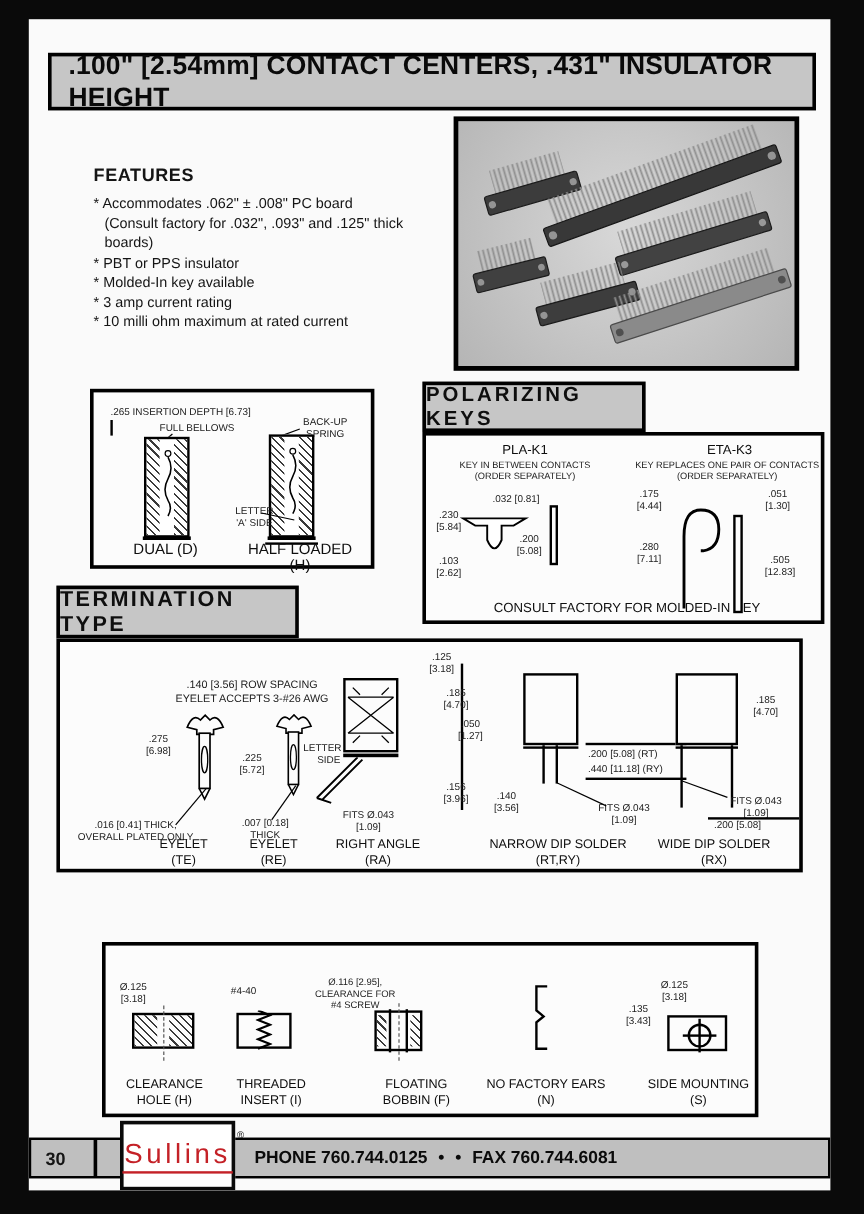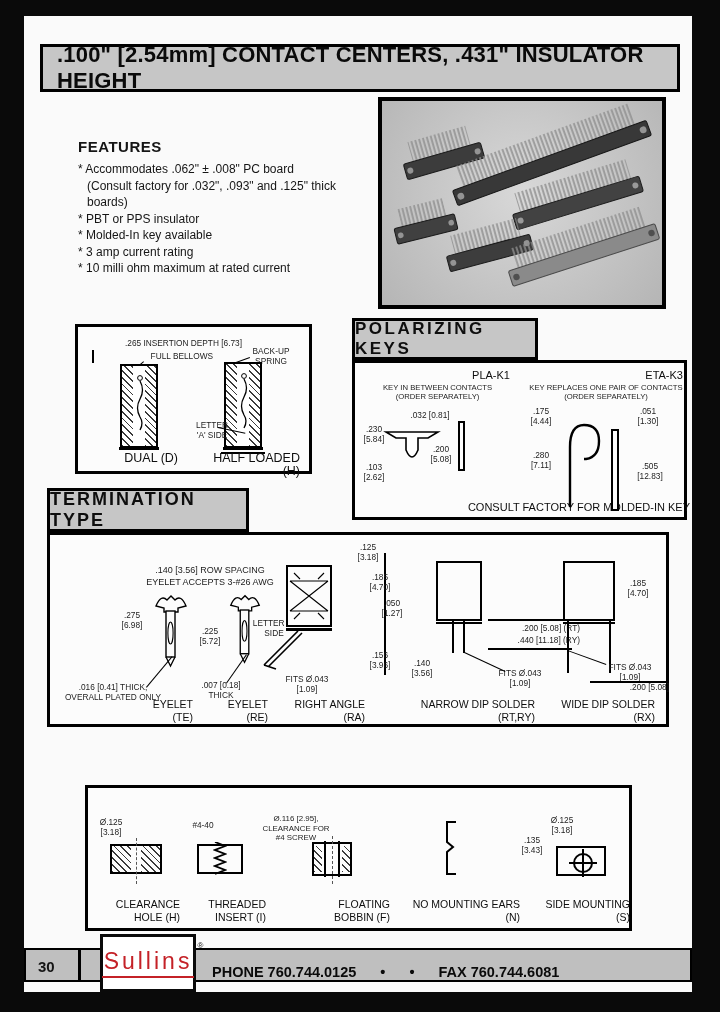--- a/index.html
+++ b/index.html
@@ -2,22 +2,22 @@
 <html><head>
 <meta charset="utf-8">
 <style>
 *{box-sizing:border-box;margin:0;padding:0}
 html,body{background:#0a0a0a}
 body{width:720px;height:1012px;position:relative;font-family:"Liberation Sans",sans-serif;color:#151515}
 #page{position:absolute;left:24px;top:16px;width:668px;height:976px;background:#fafafa}
 .tab{position:absolute;background:#c6c6c6;border:3px solid #000;font-weight:bold;display:flex;align-items:center;justify-content:center;z-index:3;color:#0e0e0e}
 .panel{position:absolute;background:#fcfcfc;border:3px solid #000;z-index:2}
 .dim{position:absolute;font-size:8.3px;line-height:9.6px;white-space:pre-line;text-align:center;color:#1c1c1c}
-.dimL{position:absolute;font-size:8.3px;line-height:9.6px;white-space:pre-line;text-align:right;color:#1c1c1c}
-.lbl{position:absolute;font-size:10.5px;line-height:12.5px;white-space:pre-line;text-align:right;color:#0e0e0e}
+.dimL{position:absolute;font-size:8.3px;line-height:9.6px;white-space:pre-line;text-align:left;color:#1c1c1c}
+.lbl{position:absolute;font-size:10.5px;line-height:12.5px;white-space:pre-line;text-align:center;color:#0e0e0e}
 .ln{position:absolute;background:#000}
 .lead{position:absolute;height:1.4px;background:#000;transform-origin:0 0}
 .hatch{background:repeating-linear-gradient(45deg,#3a3a3a 0px,#3a3a3a 1.3px,rgba(0,0,0,0) 1.3px,rgba(0,0,0,0) 4.8px)}
 .blk{position:absolute;border:2px solid #000;background:#fcfcfc}
 .rconn{position:absolute;border:2px solid #000;background:#fff}
 .rc-side{position:absolute;top:0;width:11px;height:100%}
 .rc-base{position:absolute;left:-3px;right:-3px;bottom:-4px;height:3px;background:#000}
 .rc-base2{position:absolute;left:-5px;right:-5px;bottom:-8px;height:2px;background:#000}
 #title-bar{position:absolute;left:16px;top:28px;width:640px;height:48px;background:#c6c6c6;border:3px solid #000;font-weight:bold;font-size:22px;display:flex;align-items:center;padding-left:14px;letter-spacing:.2px;color:#0a0a0a}
 #photo{position:absolute;left:354px;top:81px;width:288px;height:212px;border:4px solid #000;background:radial-gradient(circle at 50% 45%,#d8d8d8,#b5b5b5)}
@@ -25,21 +25,21 @@
 #features .fh{font-size:15px;font-weight:bold;letter-spacing:.5px;margin-bottom:6px}
 #features .fl{font-size:12px;line-height:16.5px}
 #features .fl.indent{padding-left:9px}
 .zig{stroke:#000;fill:none}
 #footer-bar{position:absolute;left:0;top:932px;width:668px;height:34px;background:#bfbfbf;border:2px solid #000;display:flex;align-items:center}
 #page-num{position:absolute;left:12px;top:8px;font-size:15px;font-weight:bold}
 #footer-div{position:absolute;left:52px;top:0;width:3px;height:100%;background:#000}
 #logo-box{position:absolute;left:76px;top:918px;width:96px;height:58px;background:#fff;border:3px solid #0a0a0a;z-index:4;display:flex;align-items:center;justify-content:center}
 #logo-text{color:#c42127;font-size:23px;letter-spacing:3px;position:relative;border-bottom:2px solid #c42127;padding:0 2px 1px 2px}
 #logo-reg{position:absolute;right:-9px;top:-7px;font-size:8px;color:#111;letter-spacing:0}
-#footer-info{position:absolute;left:186px;top:0;height:100%;display:flex;align-items:flex-end;gap:24px;font-size:14.5px;font-weight:bold;color:#0a0a0a;white-space:nowrap}
+#footer-info{position:absolute;left:186px;top:0;height:100%;display:flex;align-items:center;gap:9px;font-size:14.5px;font-weight:bold;color:#0a0a0a;white-space:nowrap}
 .dash-c{position:absolute;border-left:1px dashed #555}
 </style>
 </head>
 <body>
 
 <div id="page">
 
   <div id="title-bar">
     <span>.100" [2.54mm] CONTACT CENTERS, .431" INSULATOR HEIGHT</span>
   </div>
@@ -297,21 +297,21 @@
       <div class="ln" style="left:10px;top:-3px;width:2px;height:36px"></div>
       <div class="ln" style="right:10px;top:-3px;width:2px;height:36px"></div>
       <div class="dash-c" style="left:18px;top:-8px;height:48px"></div>
     </div>
     <div class="lbl" style="left:216px;top:110px;width:86px">FLOATING
 BOBBIN (F)</div>
 
     <svg style="position:absolute;left:354px;top:32px" width="18" height="58" viewBox="0 0 18 58">
       <path d="M14,2 L5,2 L5,22 L11,27 L5,32 L5,54 L14,54" fill="none" stroke="#000" stroke-width="2"></path>
     </svg>
-    <div class="lbl" style="left:302px;top:110px;width:130px">NO MOUNTING EARS
+    <div class="lbl" style="left:302px;top:110px;width:130px">NO FACTORY EARS
 (N)</div>
 
     <div class="dim" style="left:452px;top:28px;width:44px">Ø.125
 [3.18]</div>
     <div class="dim" style="left:424px;top:48px;width:40px">.135
 [3.43]</div>
     <div class="blk" style="left:468px;top:58px;width:50px;height:30px">
       <div style="position:absolute;left:15px;top:5px;width:20px;height:20px;border:2px solid #000;border-radius:50%"></div>
       <div class="ln" style="left:24px;top:1px;width:1.5px;height:28px"></div>
       <div class="ln" style="left:11px;top:14px;width:28px;height:1.5px"></div>

